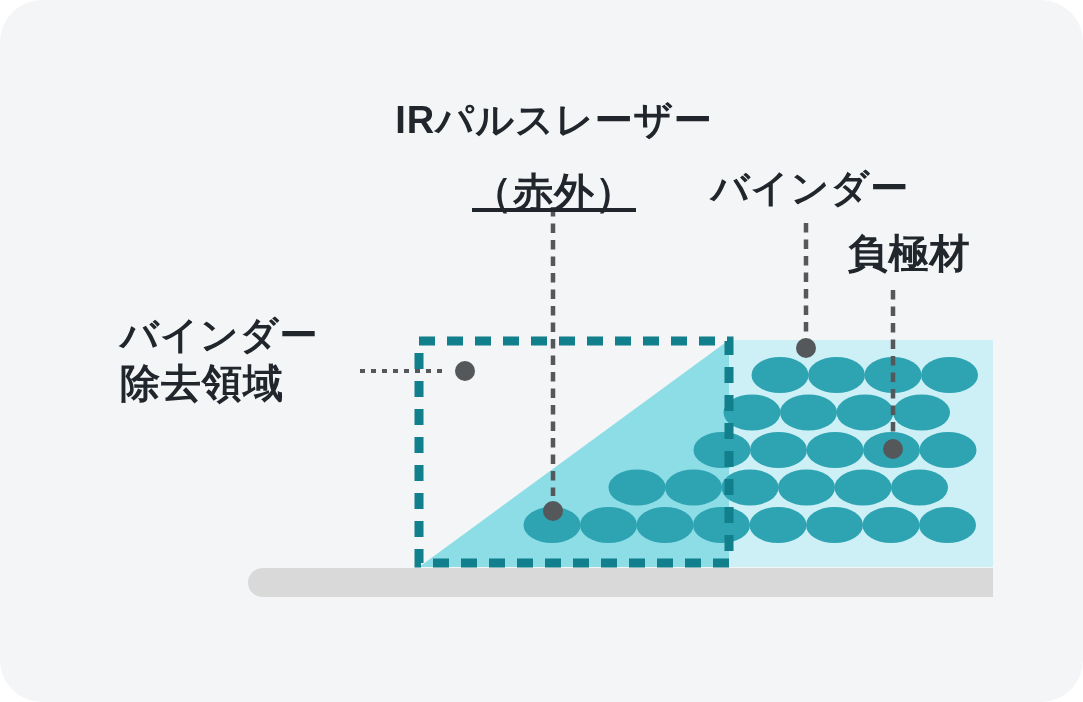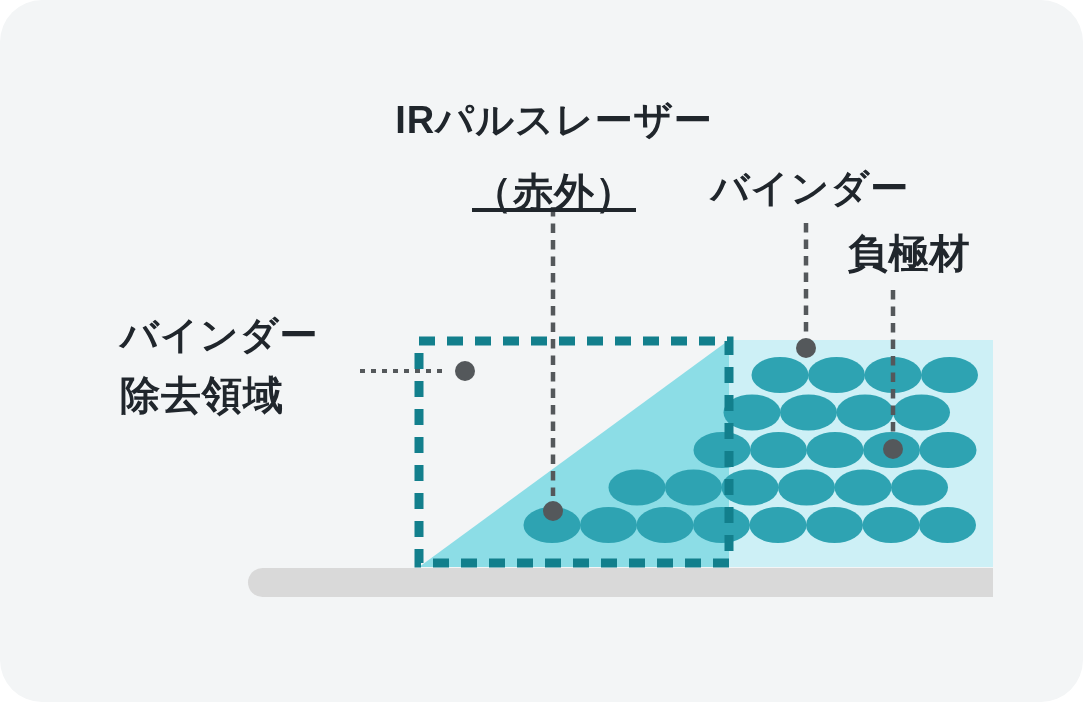--- a/index.html
+++ b/index.html
@@ -30,21 +30,21 @@
   .leader-v{stroke:var(--leader);stroke-width:4.5;stroke-dasharray:9.5 7;fill:none;}
   .leader-dot{fill:var(--leader);}
   .label{
     position:absolute;color:var(--text);line-height:1.1;white-space:nowrap;
     letter-spacing:1px;
   }
   .center{transform:translateX(-50%);text-align:center;}
   .l-med{font-size:38px;font-weight:600;}
   .l-bold{font-size:40px;font-weight:800;}
   .stack-gap{margin-top:28px;text-decoration:underline;}
-  .stack-gap-lg{margin-top:16px;}
+  .stack-gap-lg{margin-top:4px;}
 </style>
 </head>
 <body>
 
 <div class="card" data-name="diagram-card">
 
   <svg class="diagram" viewBox="0 0 1083 702" data-name="diagram-svg" xmlns="http://www.w3.org/2000/svg">
 
     <polygon data-name="coating-wedge" points="419,567 729,340 729,567"></polygon>
 

